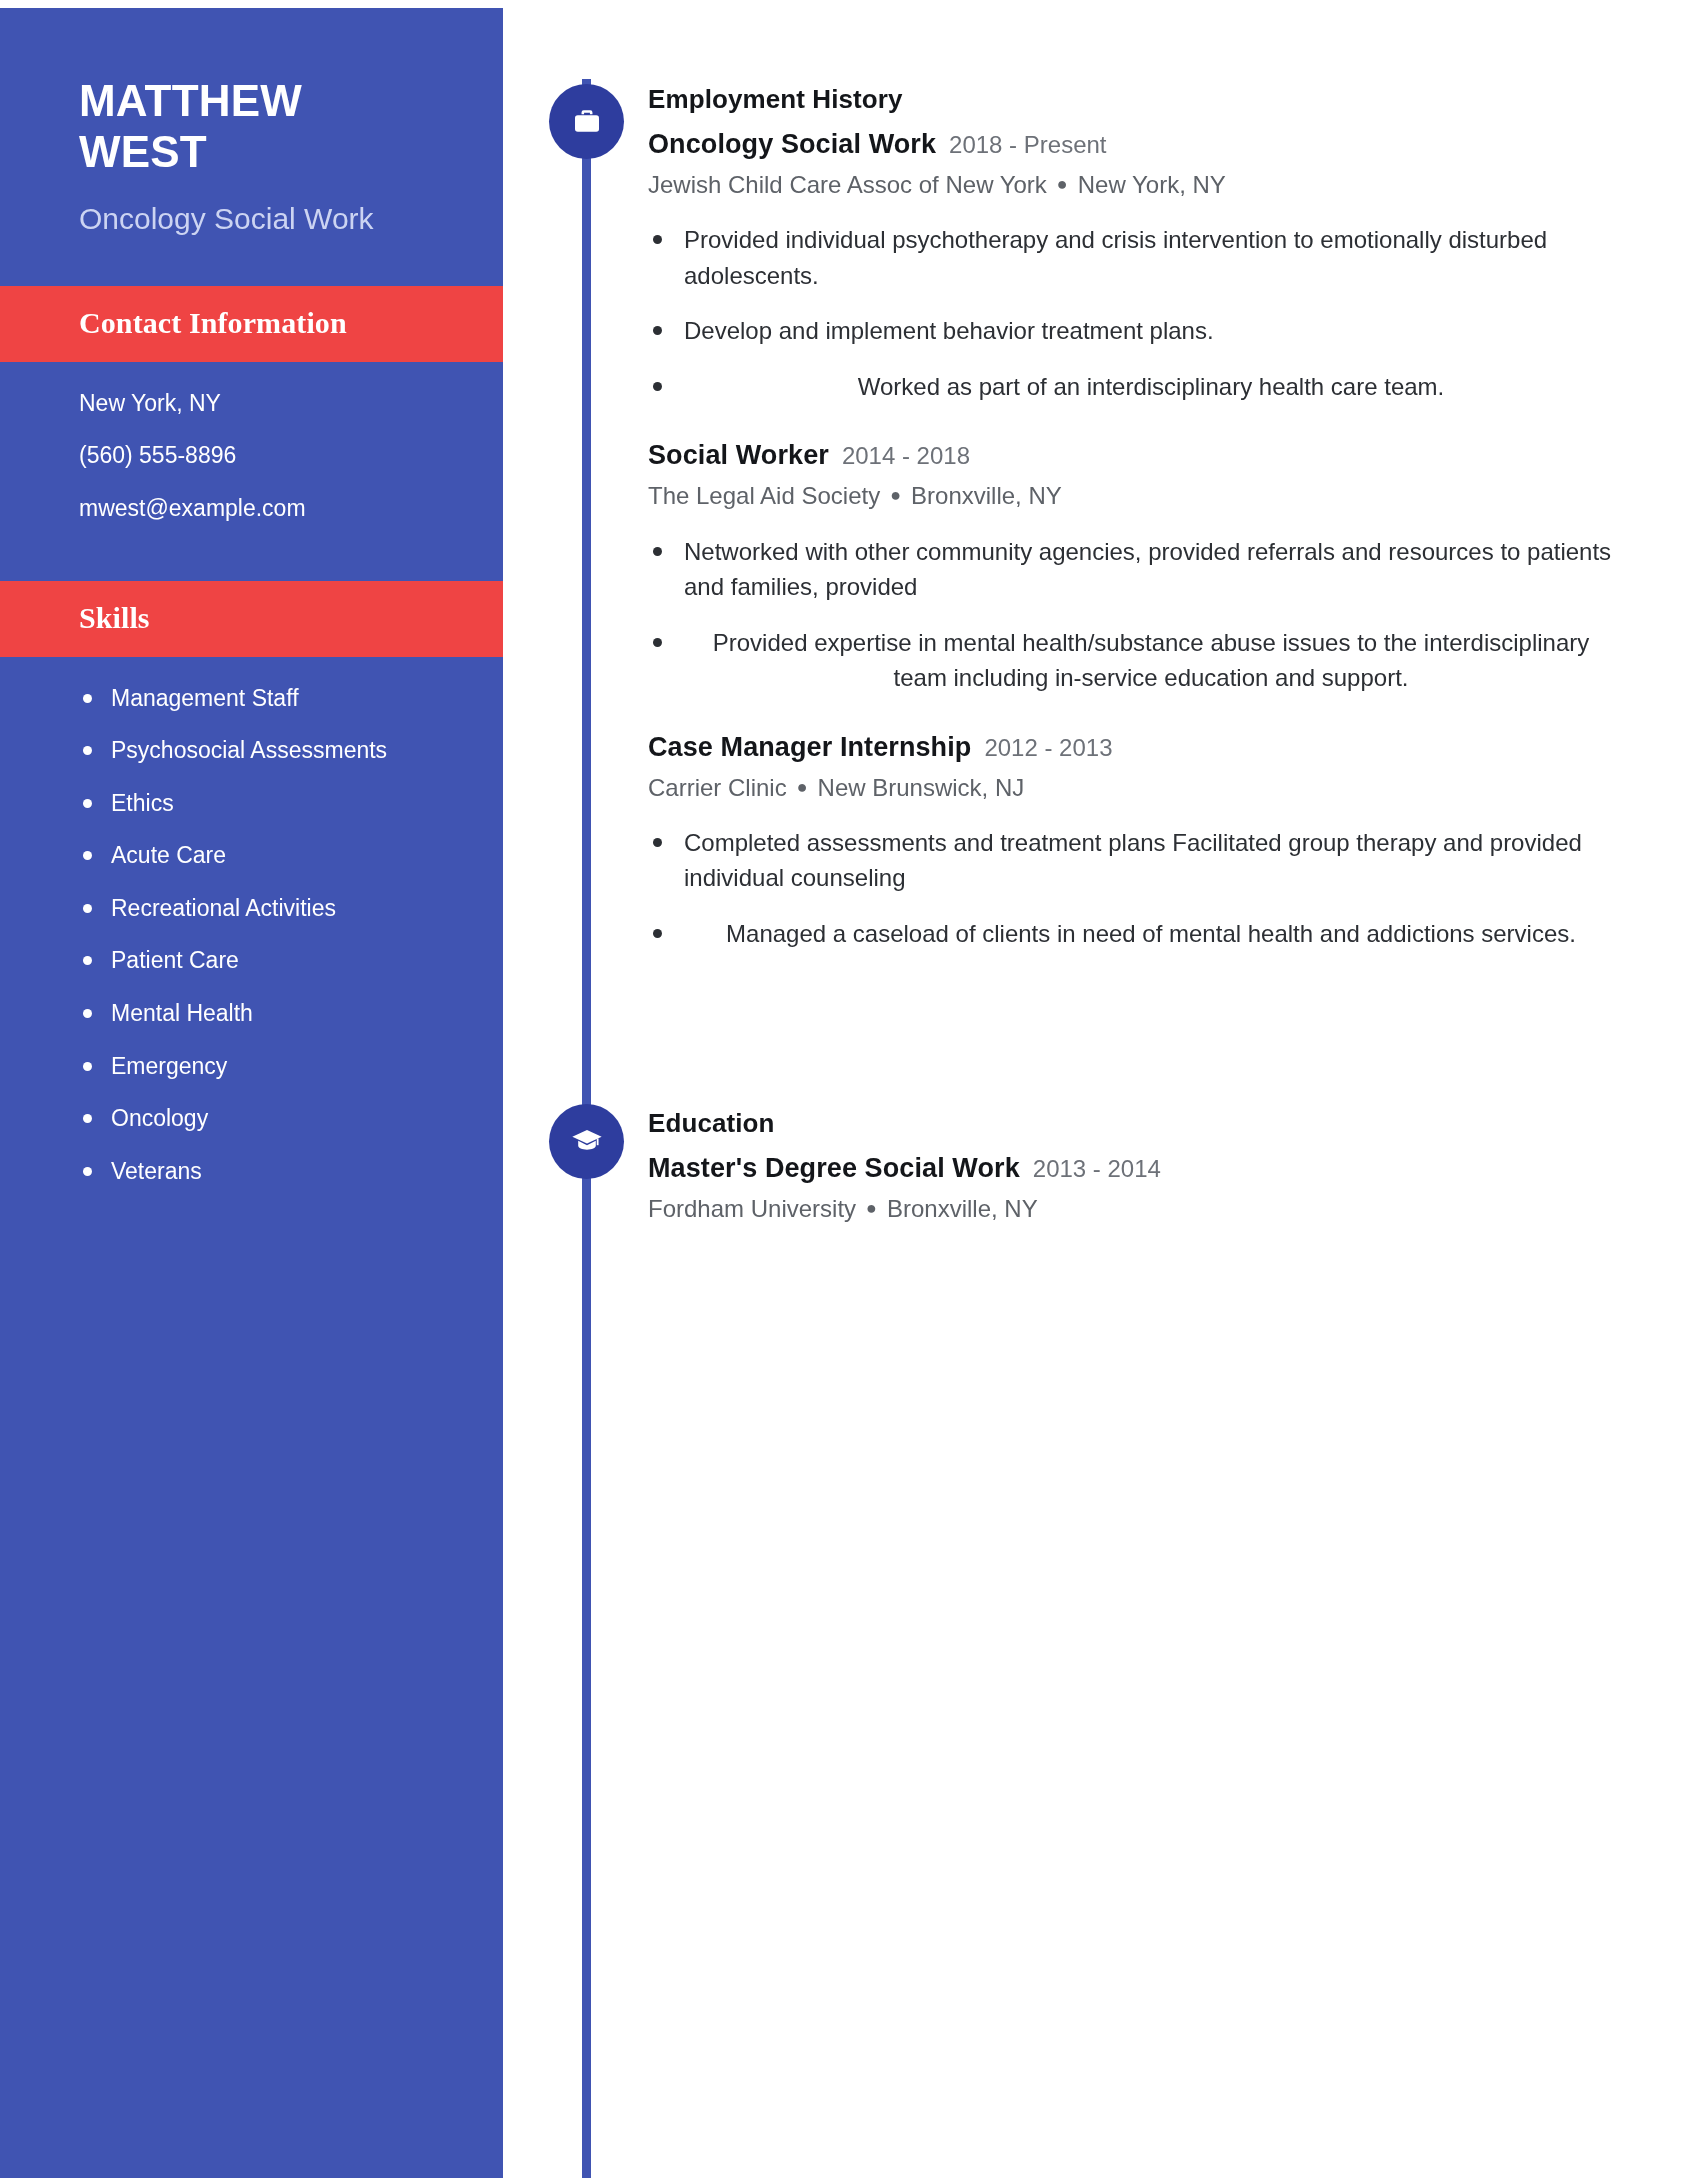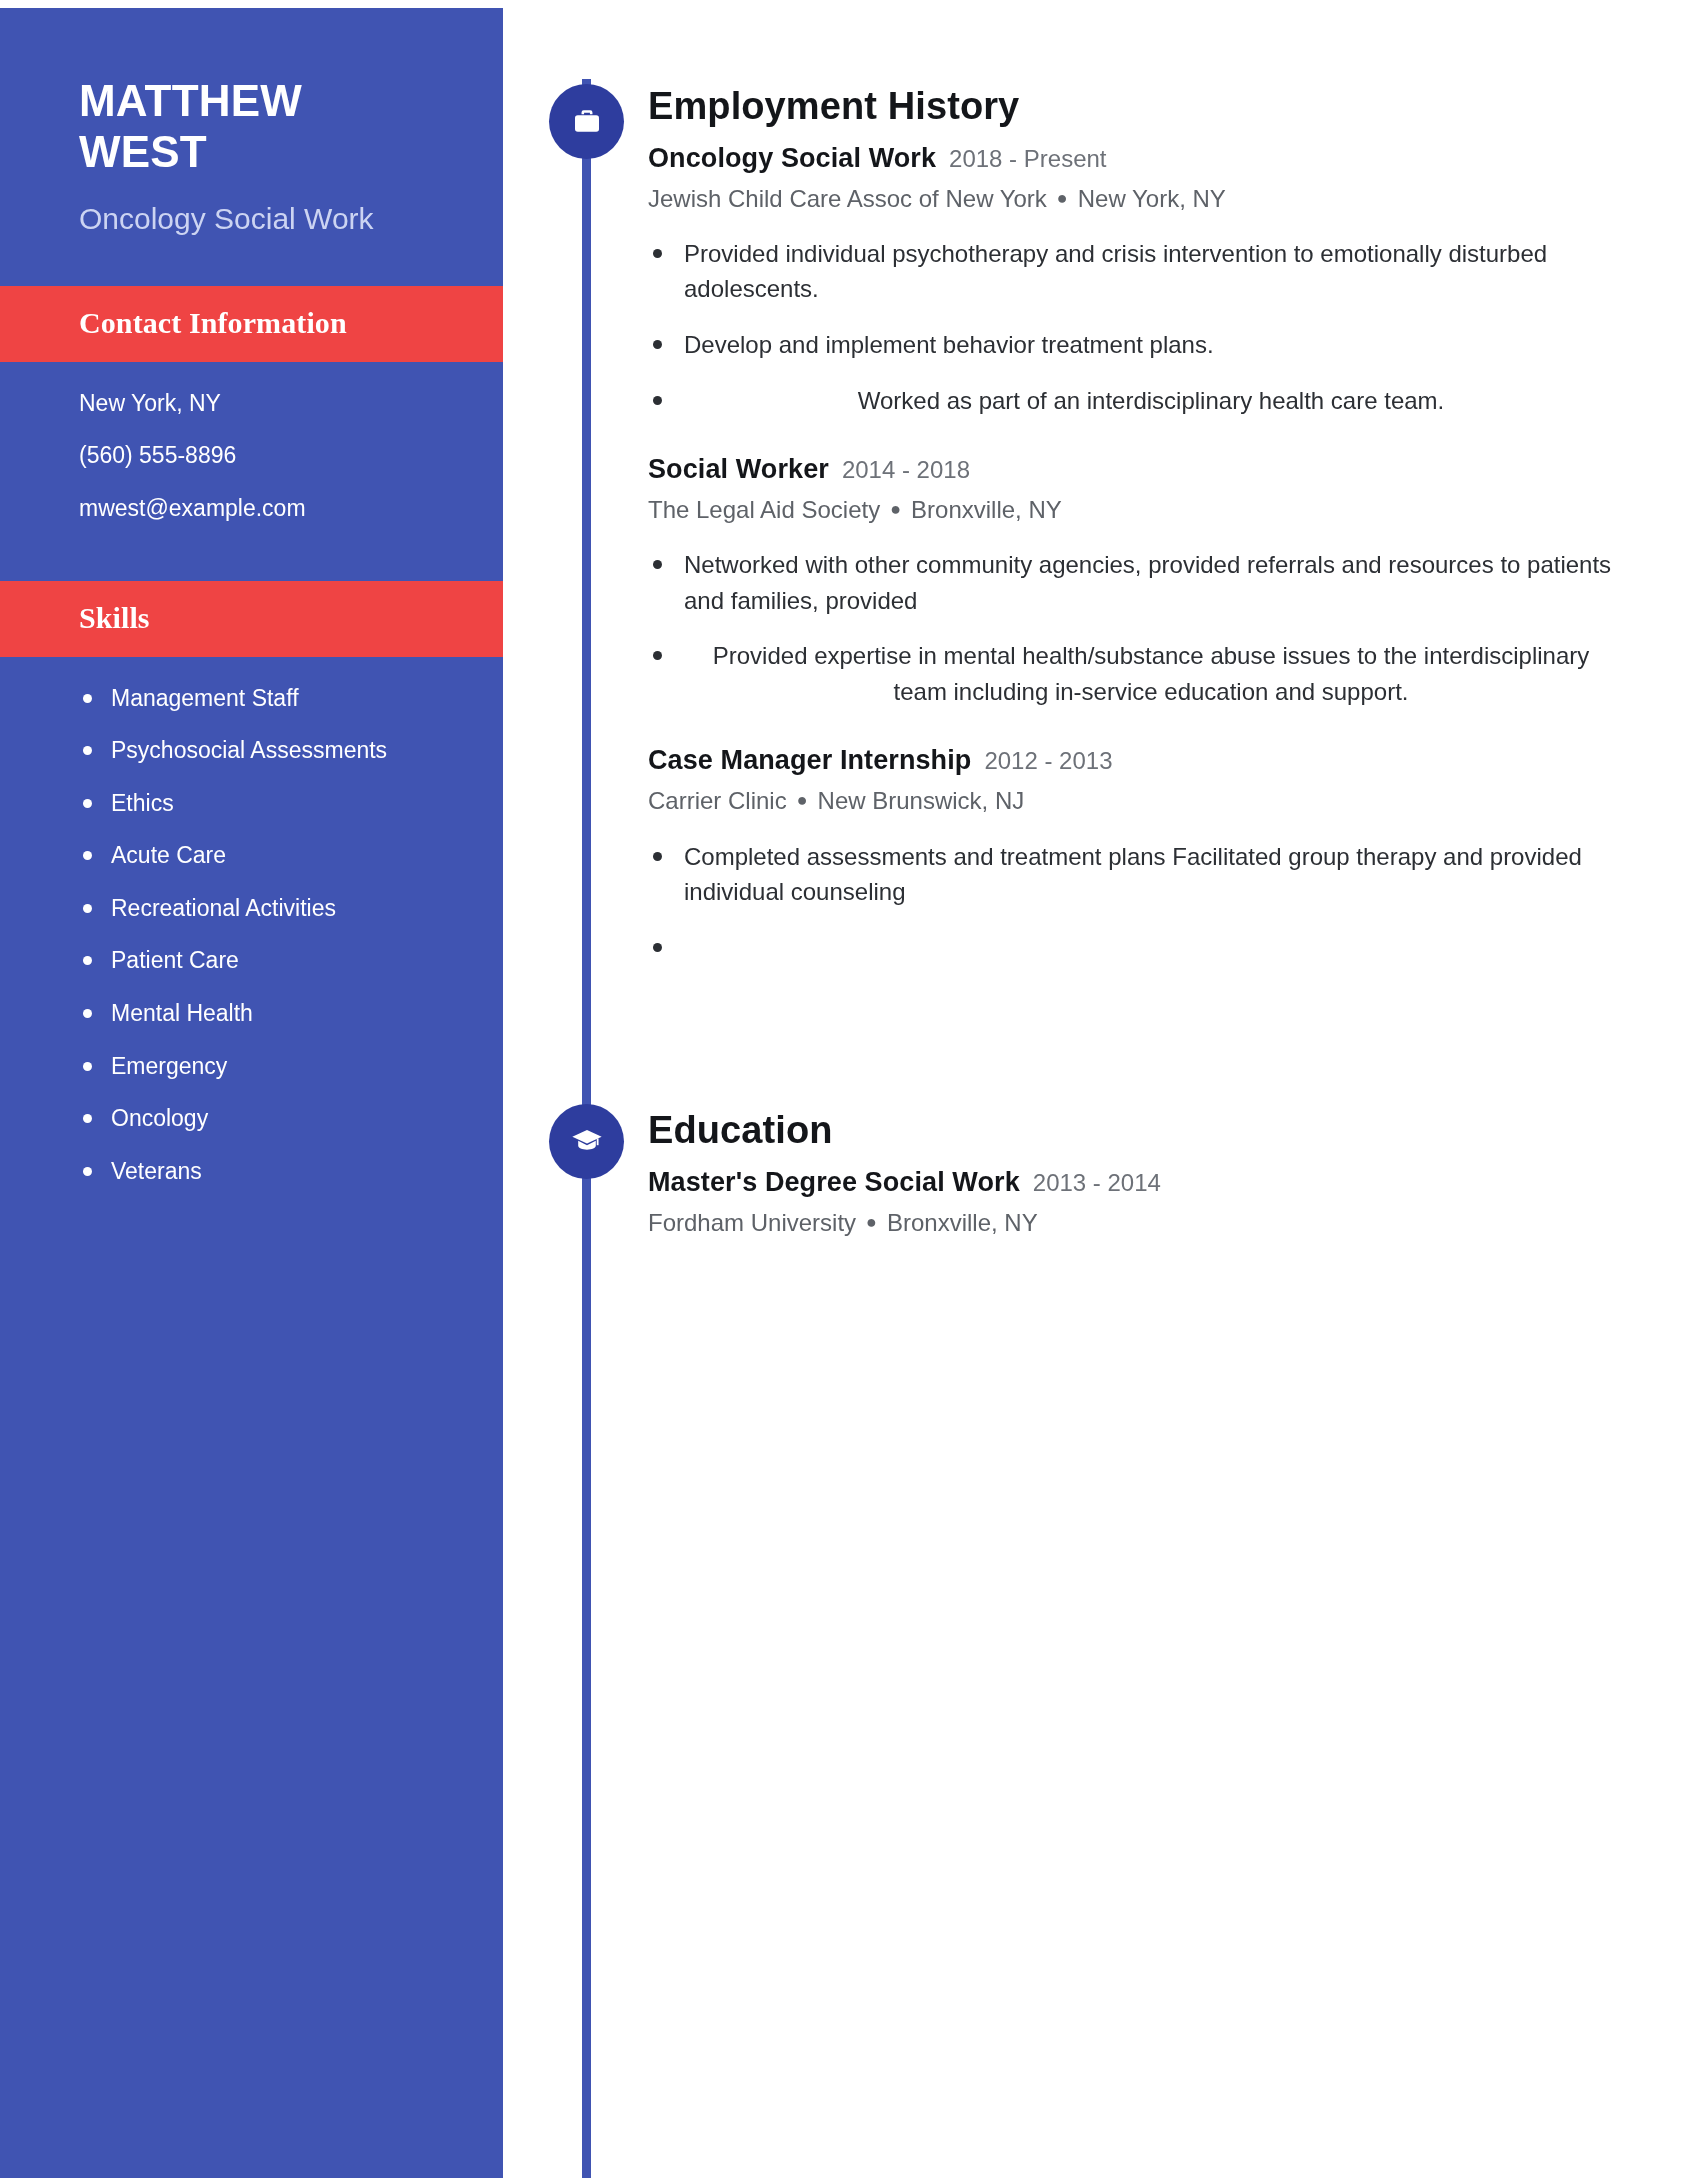--- a/index.html
+++ b/index.html
@@ -131,21 +131,21 @@
     left: 648px;
     top: 0;
     width: 970px;
   }
 
   .section { position: absolute; left: 0; width: 970px; }
   .section.employment { top: 85px; }
   .section.education { top: 1109px; }
 
   .section-title {
-    font-size: 38px;
+    font-size: 26px;
     font-weight: 700;
     color: #14161a;
     letter-spacing: 0.1px;
     line-height: 1.15;
     margin-bottom: 12px;
   }
 
   .entry { margin-bottom: 34px; }
   .entry:last-child { margin-bottom: 16px; }
 
@@ -307,21 +307,21 @@
       <div class="entry">
         <div class="entry-head">
           <span class="entry-role">Case Manager Internship</span>
           <span class="entry-dates">2012 - 2013</span>
         </div>
         <div class="entry-sub">
           <span>Carrier Clinic</span><span class="sep">●</span><span>New Brunswick, NJ</span>
         </div>
         <div class="bullets">
           <div class="bullet"><span class="bdot"></span><span>Completed assessments and treatment plans Facilitated group therapy and provided individual counseling</span></div>
-          <div class="bullet"><span class="bdot"></span></div>
+          <div class="bullet"><span class="bdot"></span><span>Managed a caseload of clients in need of mental health and addictions services.</span></div>
         </div>
       </div>
     </section>
 
     <section class="section education">
       <h2 class="section-title">Education</h2>
 
       <div class="edu-entry">
         <div class="entry-head">
           <span class="entry-role">Master's Degree Social Work</span>

